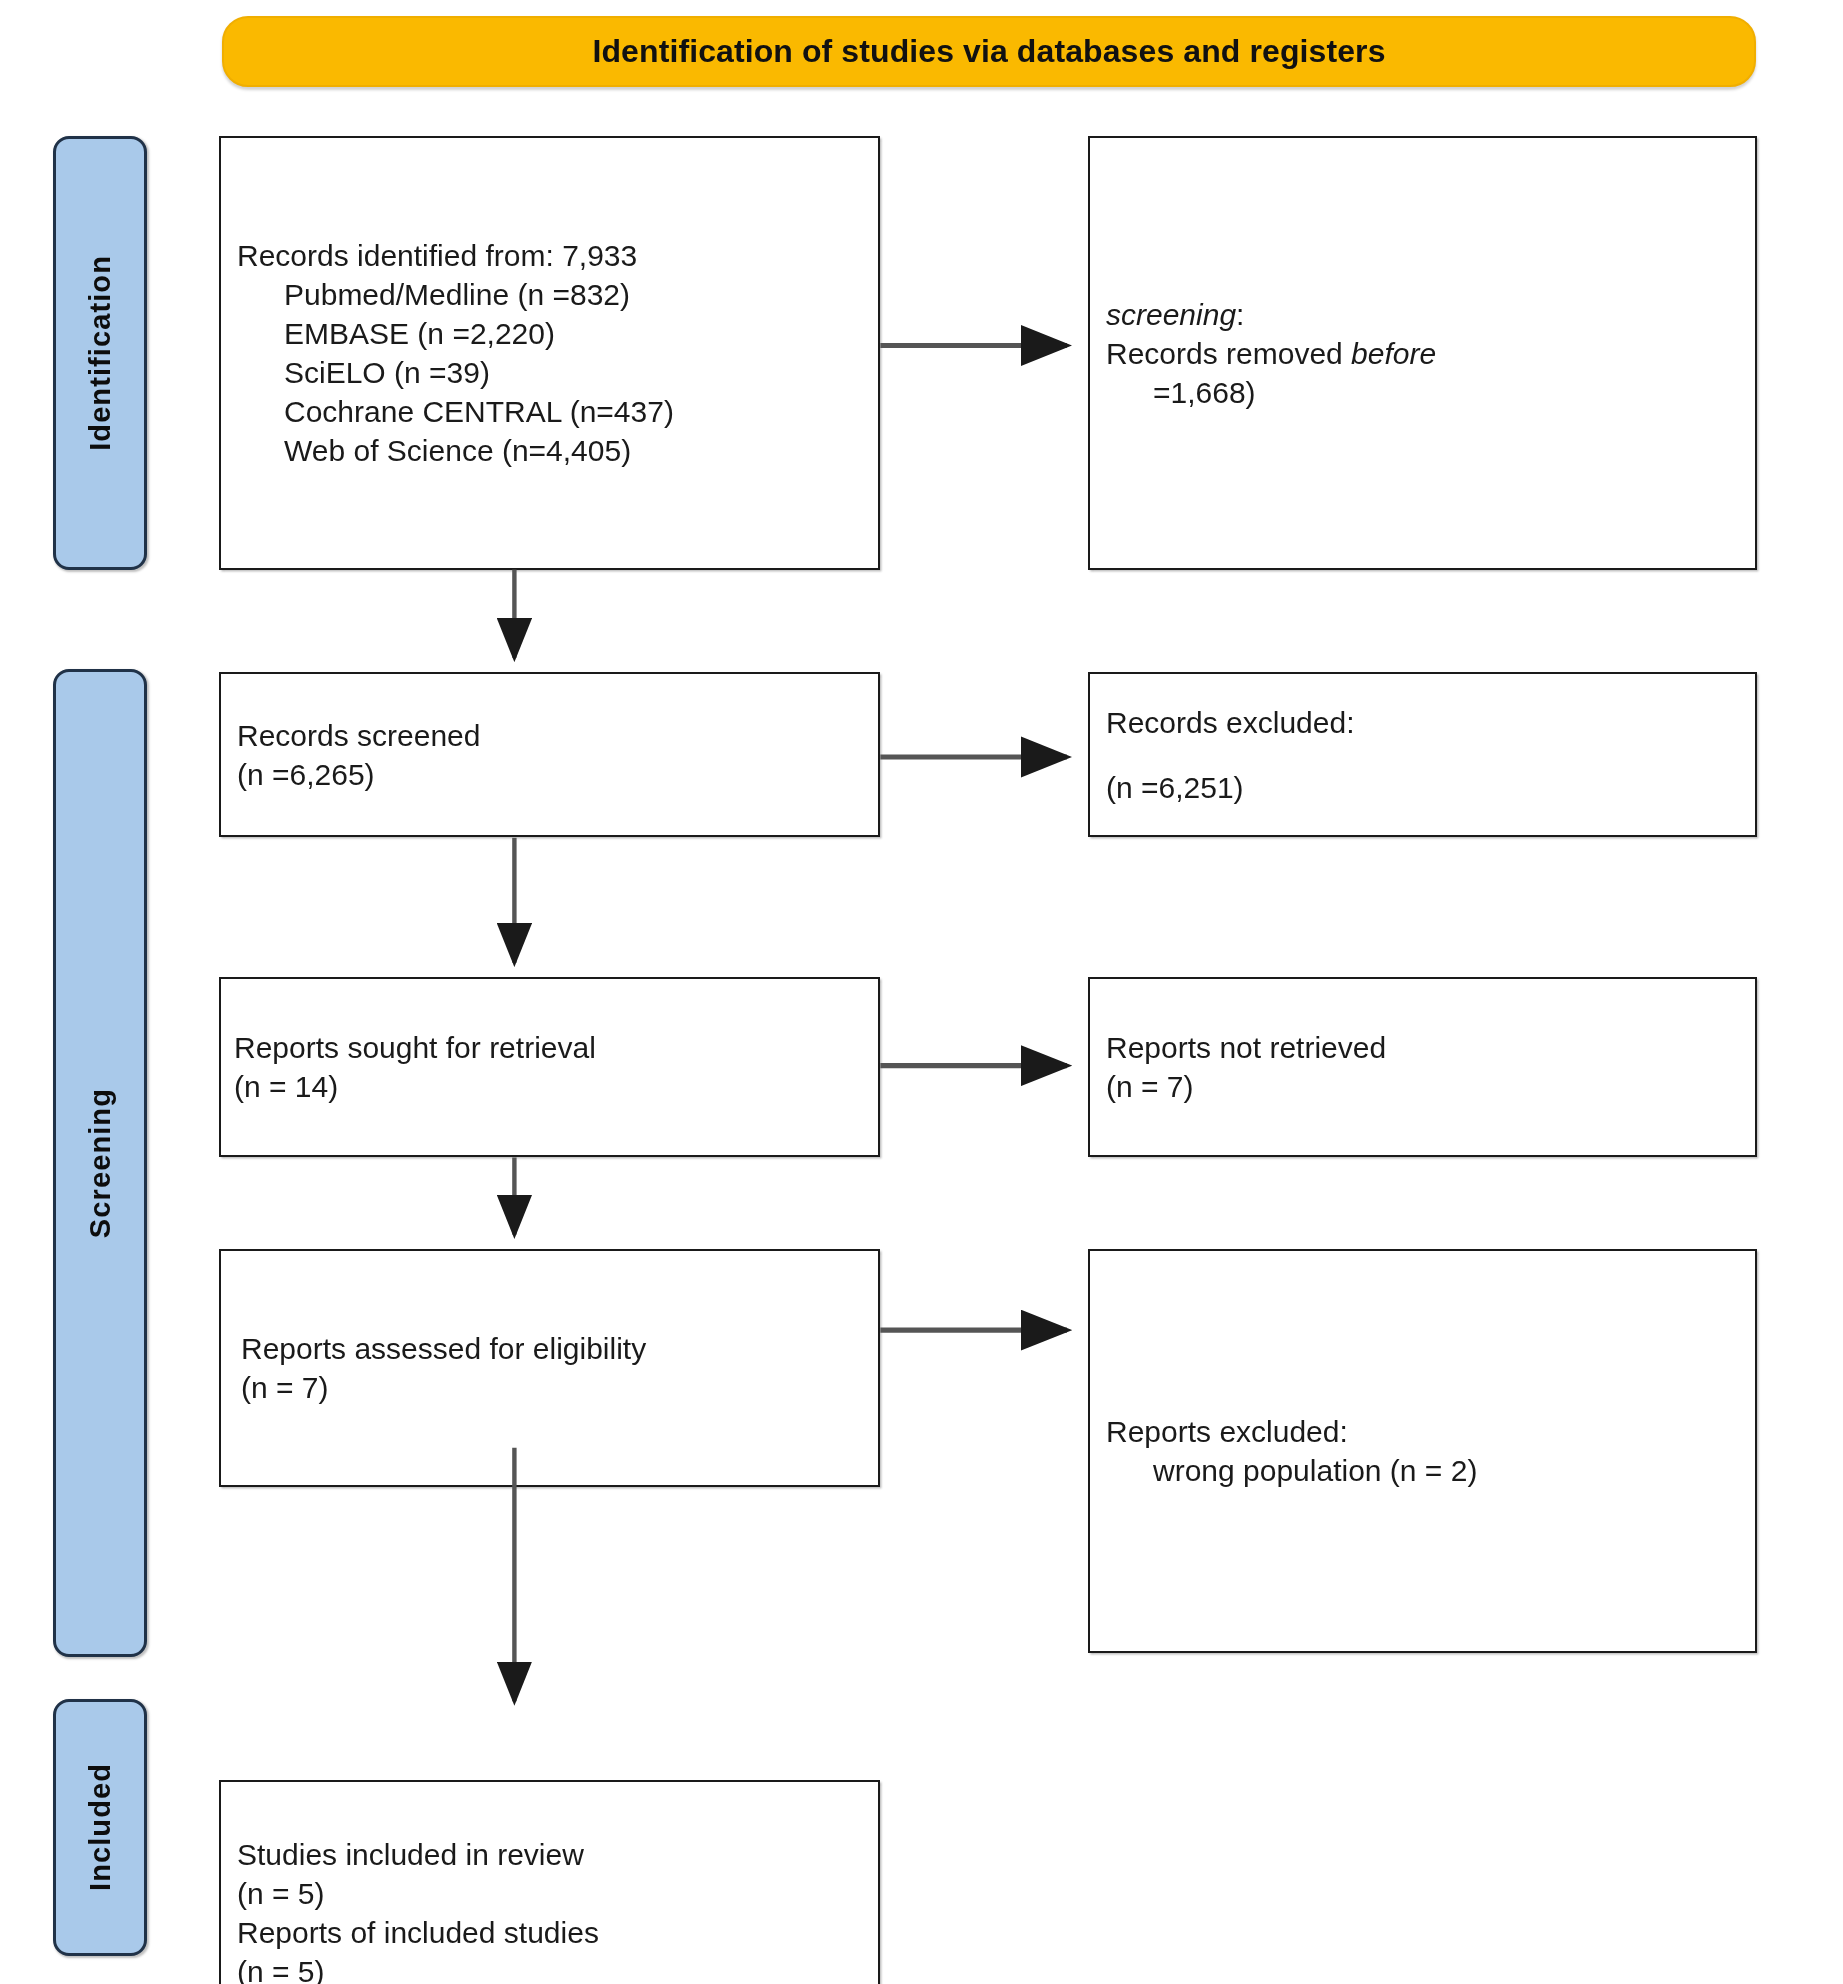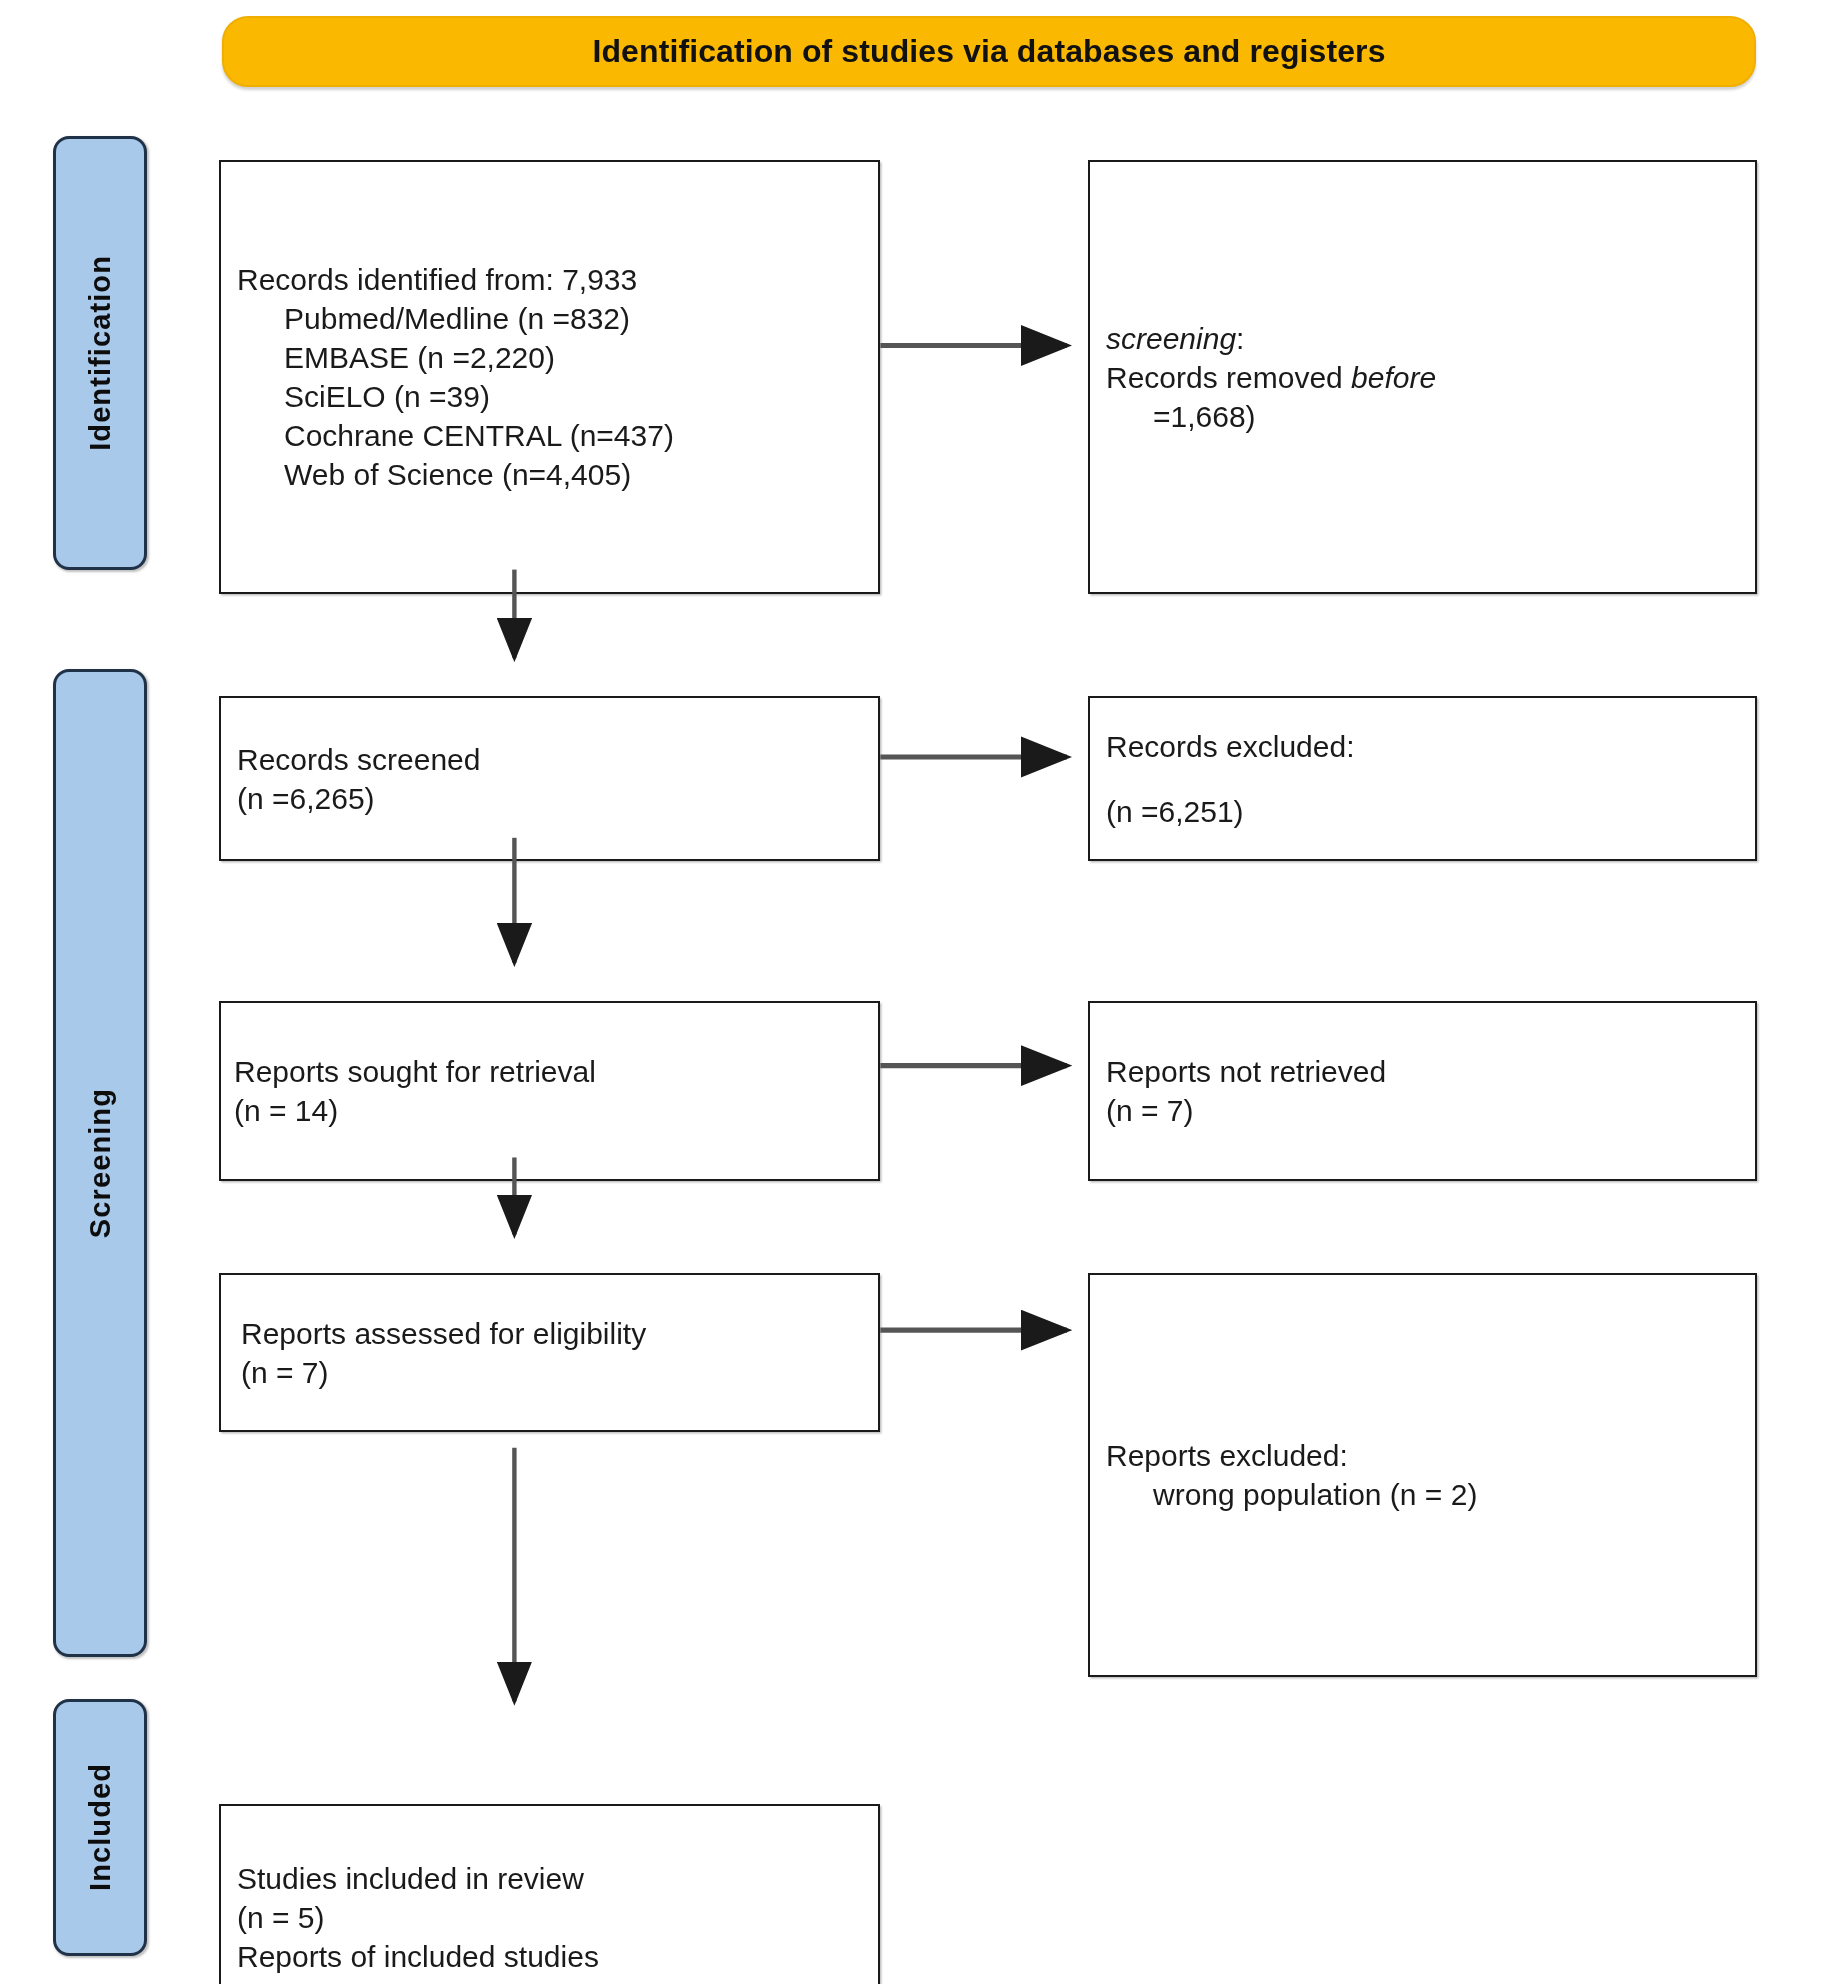--- a/index.html
+++ b/index.html
@@ -73,36 +73,35 @@
   .box {
     position: absolute;
     background: #ffffff;
     border: 2.9px solid #1a1a1a;
     box-sizing: border-box;
     padding: 0 16px;
     display: flex;
     flex-direction: column;
     justify-content: center;
     box-shadow: 1.5px 2.2px 2.2px rgba(0,0,0,0.30);
-    margin-top: 24px;
   }
   .box .line {
     font-size: 30px;
     line-height: 1.30;
     color: #1a1a1a;
     white-space: nowrap;
   }
   .box .line.indent { padding-left: 47px; }
   .box .line i { font-style: italic; }
 
   
   #box-identified   { left: 219px; top: 136px;  width: 661px; height: 434px; }
   #box-screened     { left: 219px; top: 672px;  width: 661px; height: 165px; }
   #box-sought       { left: 219px; top: 977px; width: 661px; height: 180px; padding-left: 13px; }
-  #box-assessed     { left: 219px; top: 1249px; width: 661px; height: 159px; padding-left: 20px; }
+  #box-assessed     { left: 219px; top: 1249px; width: 661px; height: 238px; padding-left: 20px; }
   #box-included     { left: 219px; top: 1780px; width: 661px; height: 266px; }
 
   
   #box-removed      { left: 1088px; top: 136px;  width: 669px; height: 434px; }
   #box-excluded-rec { left: 1088px; top: 672px;  width: 669px; height: 165px; gap: 26px; }
   #box-not-retrieved{ left: 1088px; top: 977px; width: 669px; height: 180px; }
   #box-excluded-rep { left: 1088px; top: 1249px; width: 669px; height: 404px; }
 
   
   .conn { position: absolute; }

